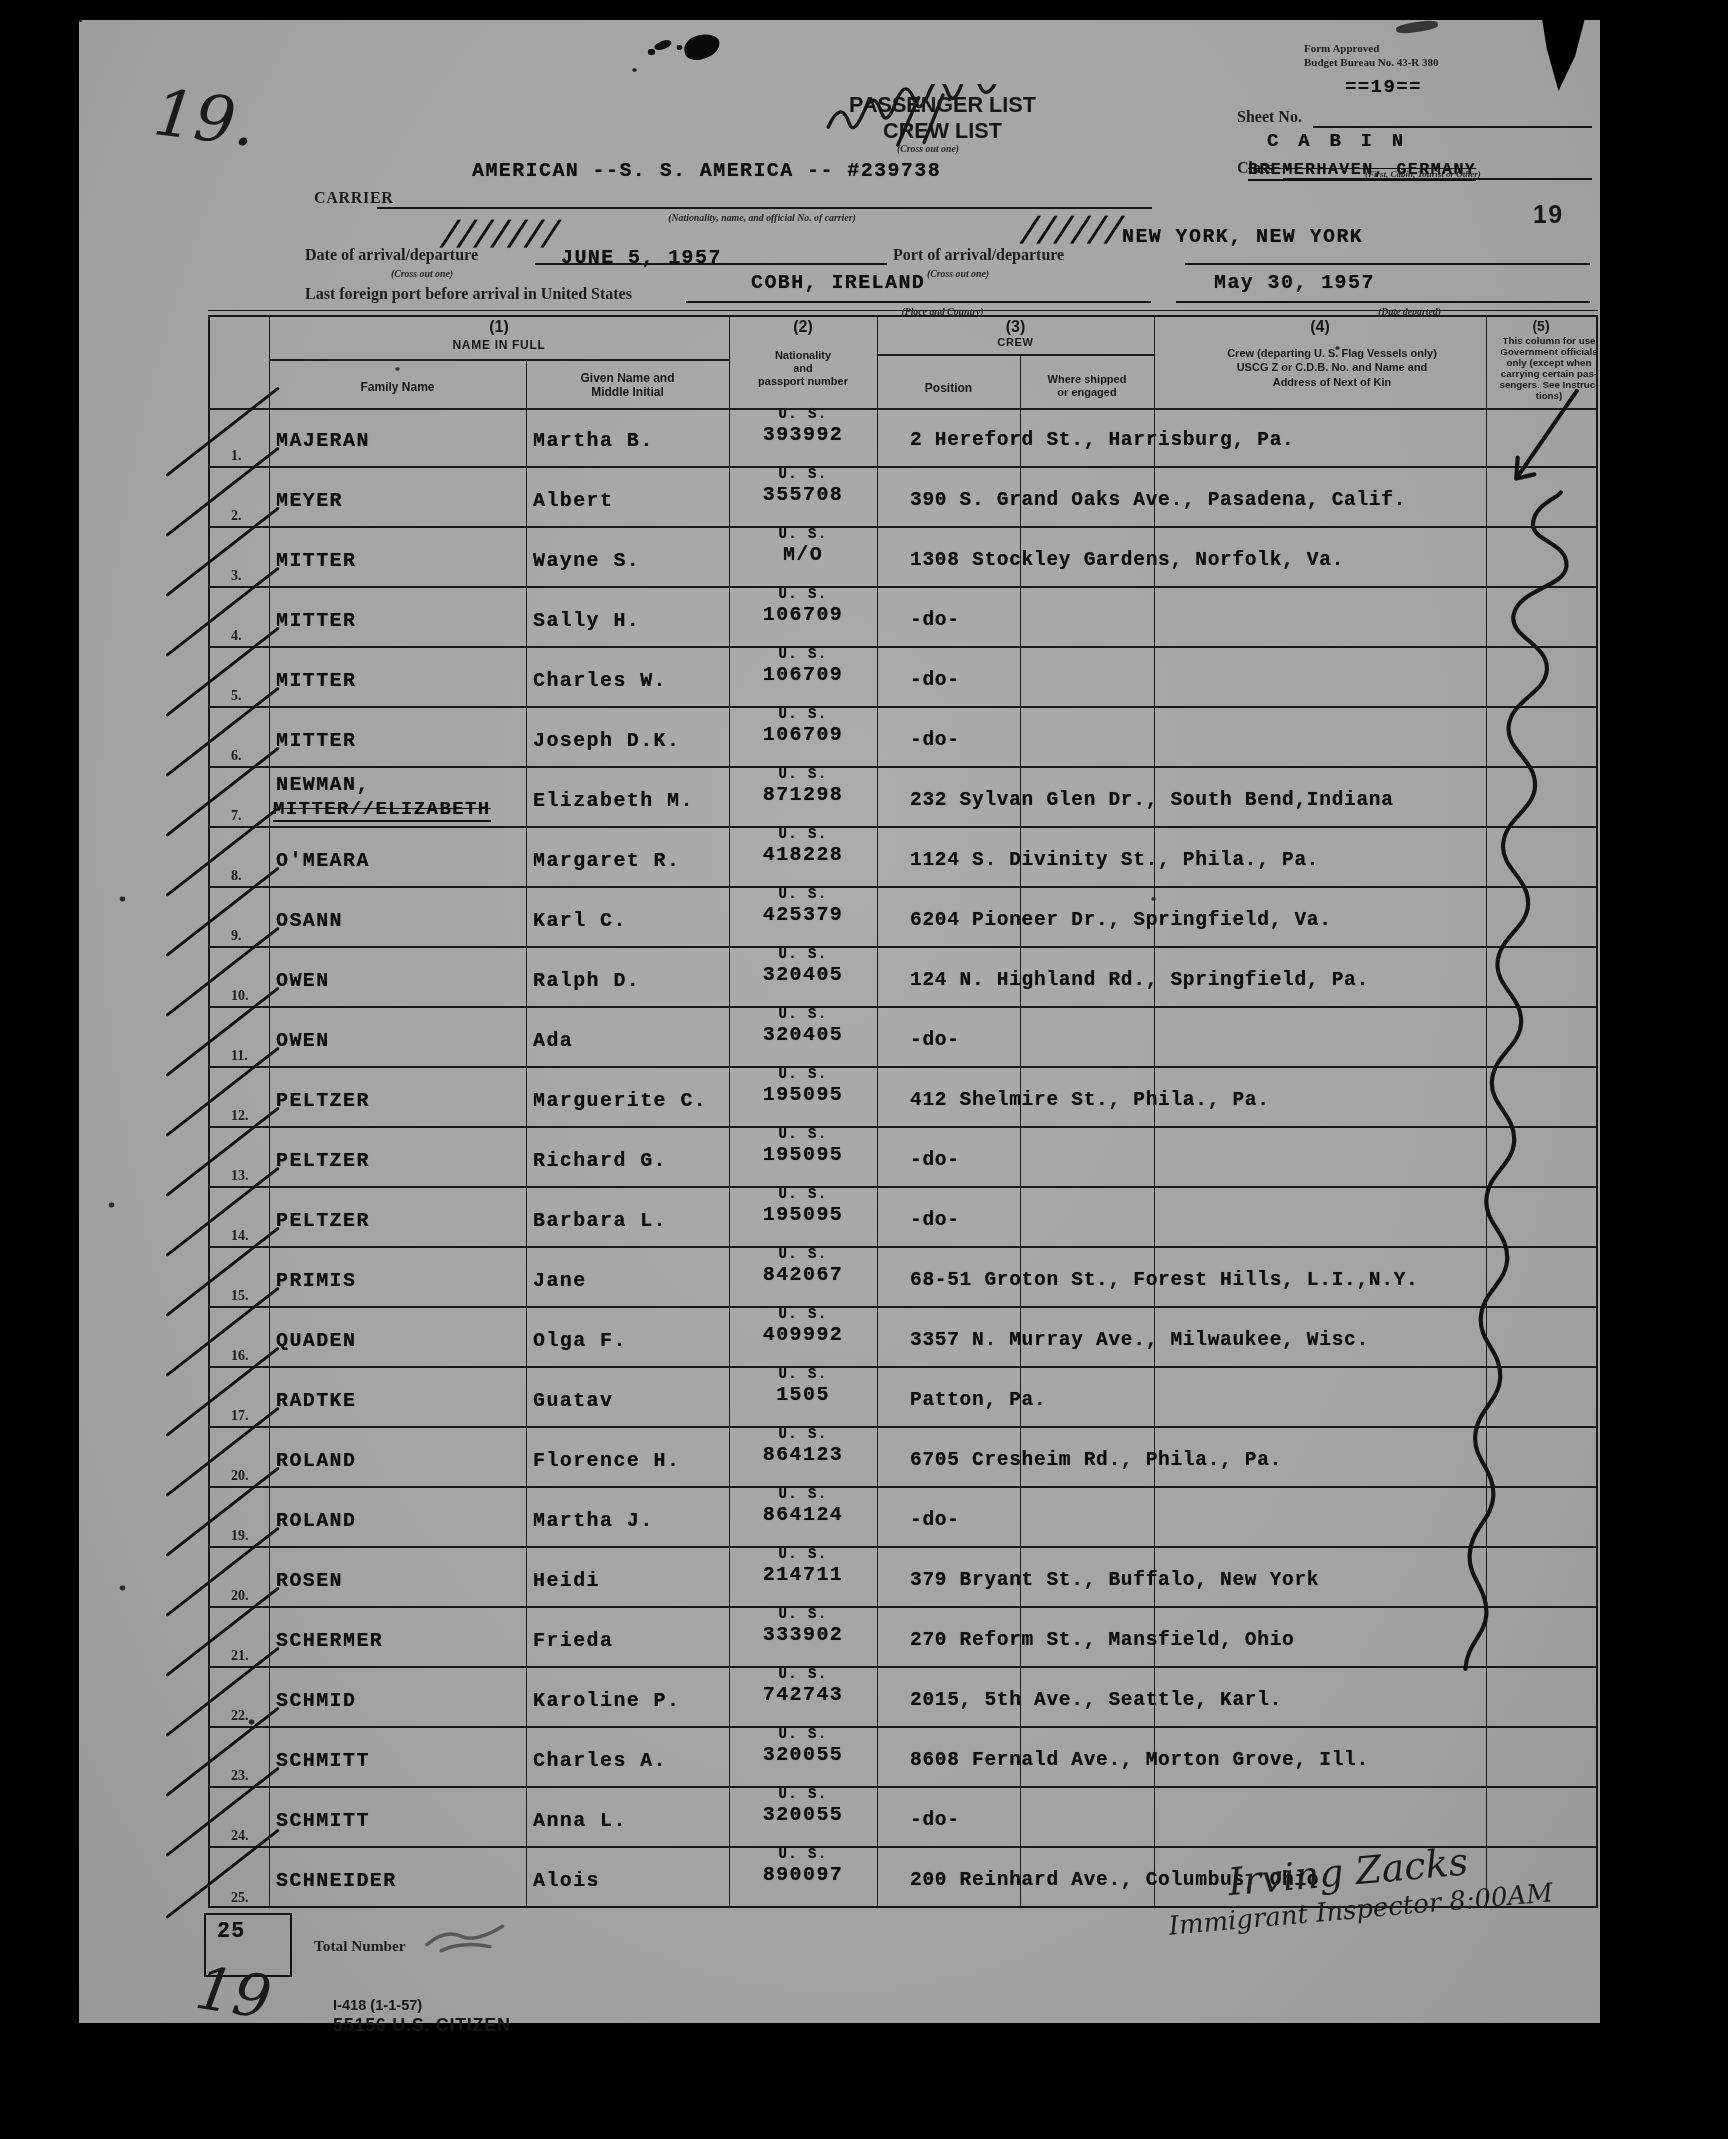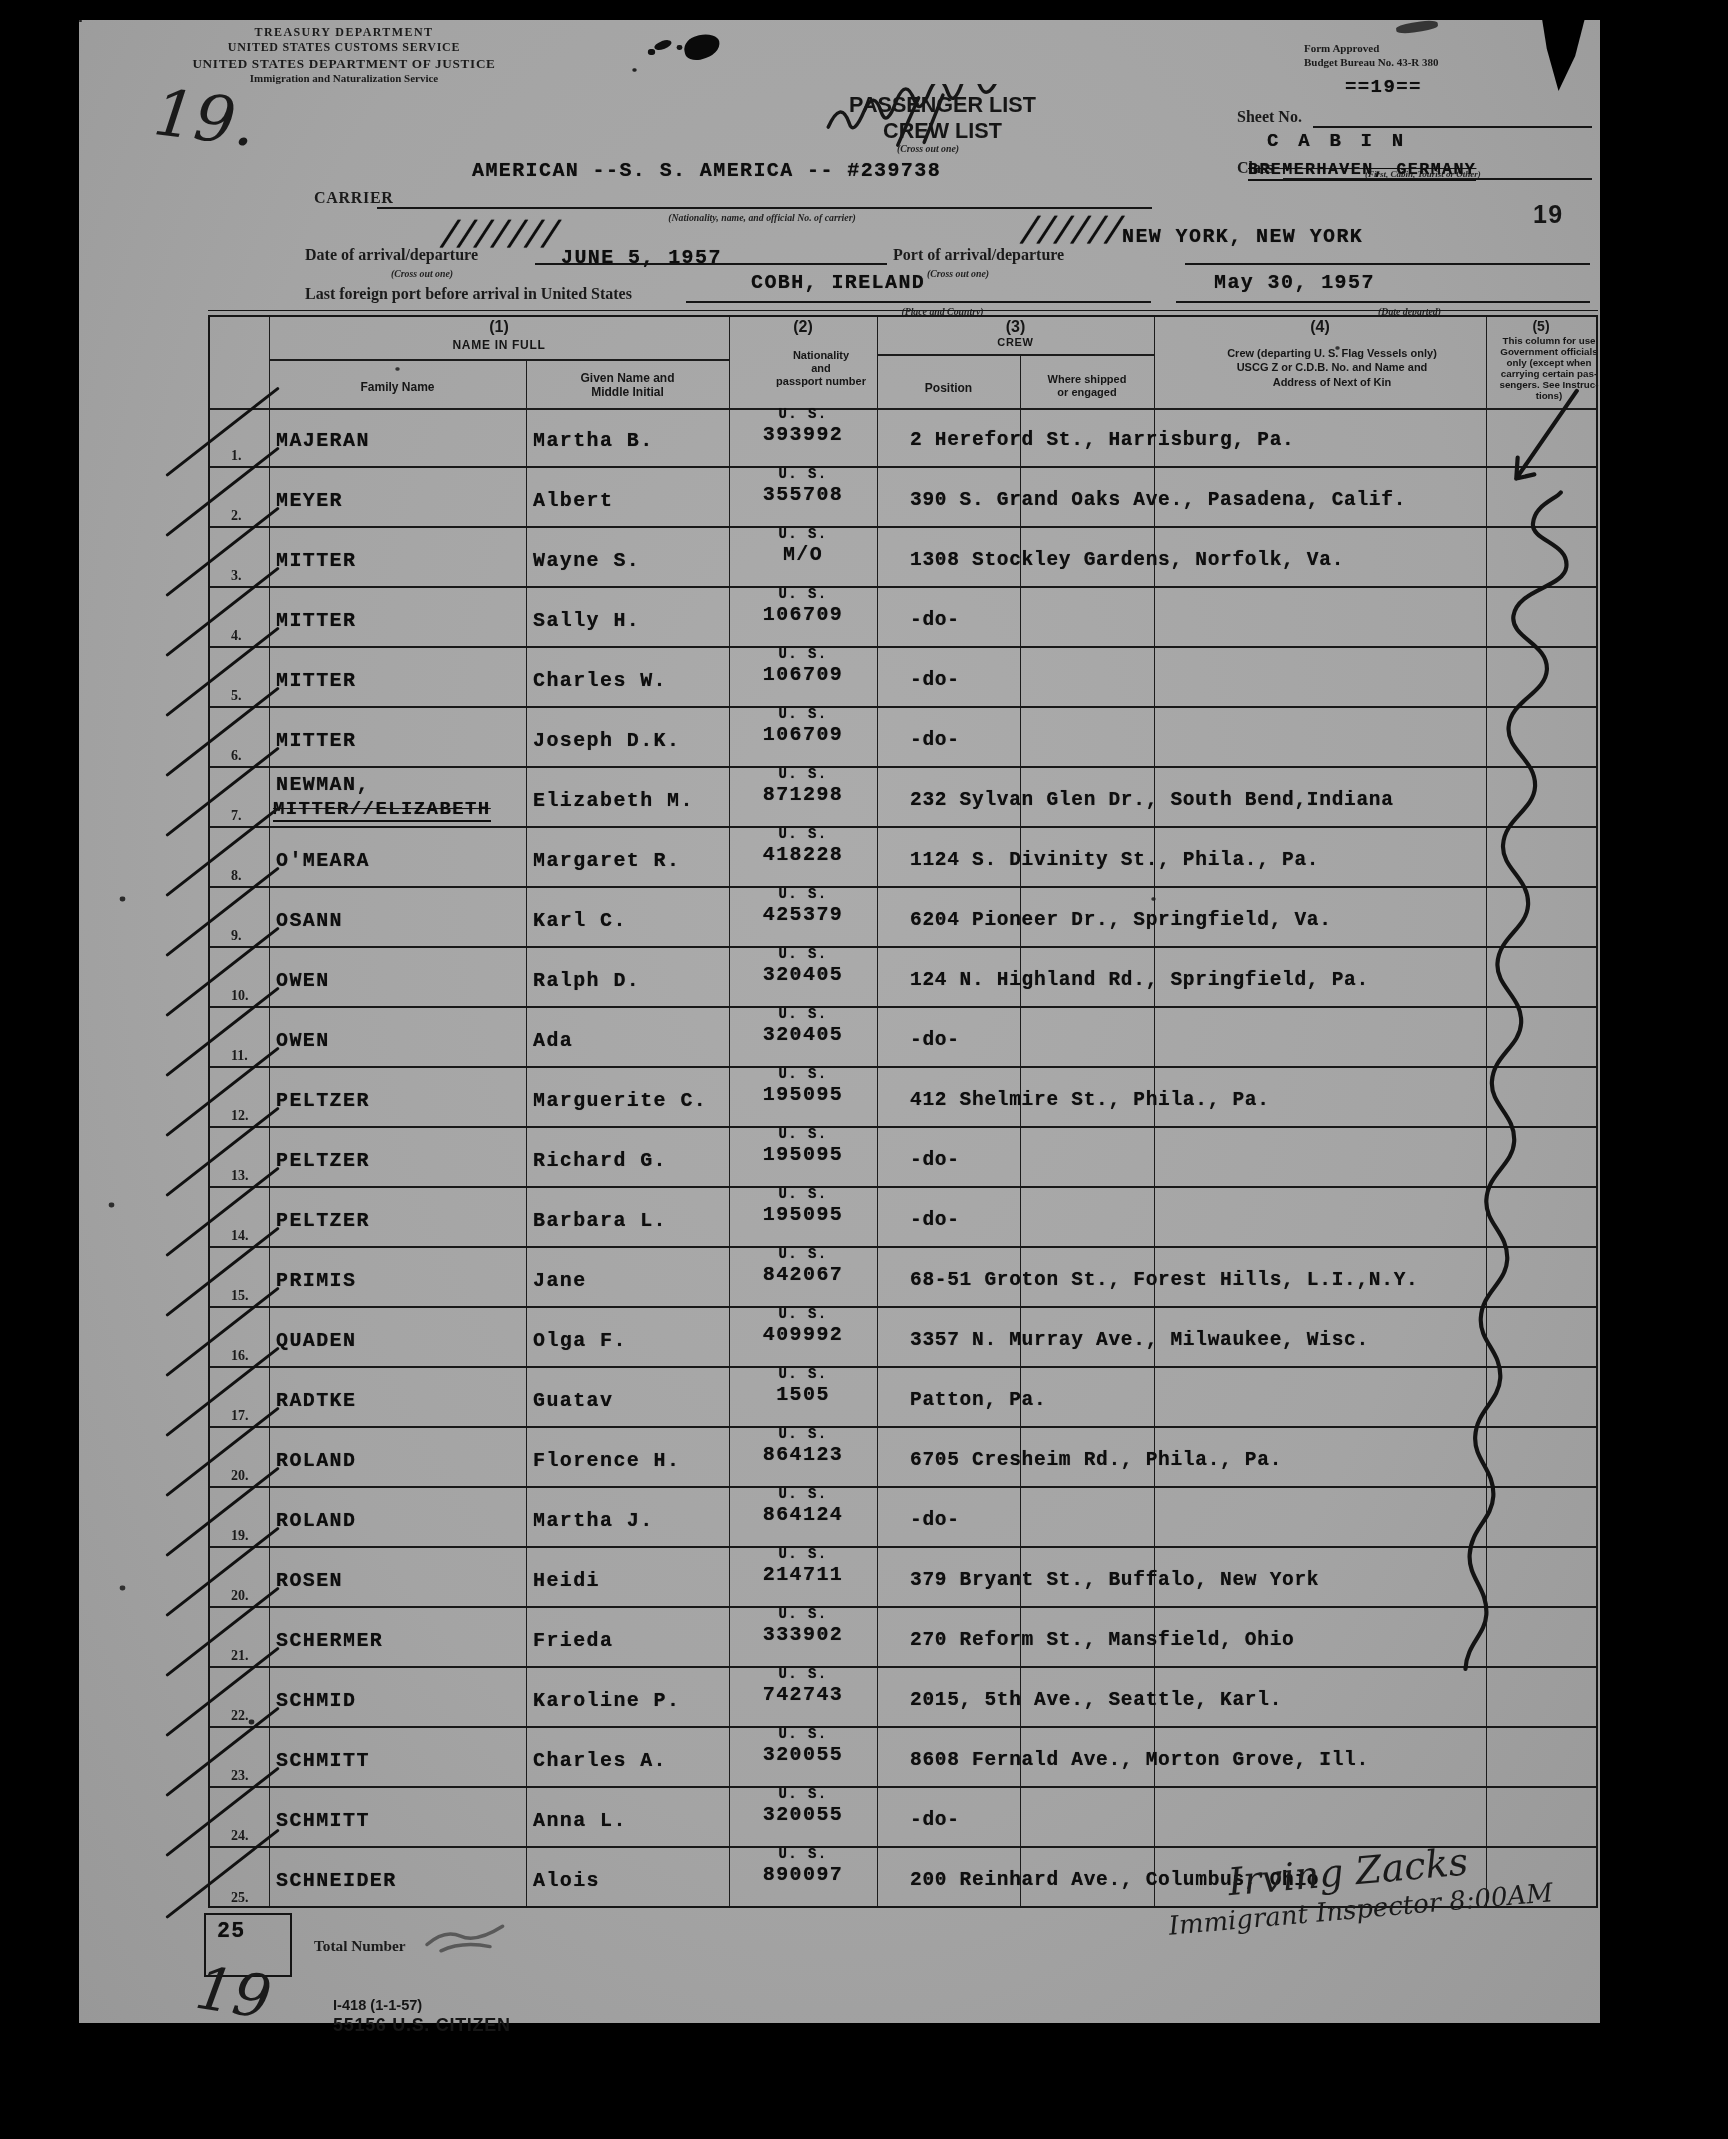--- a/index.html
+++ b/index.html
@@ -48,26 +48,20 @@
 <body>
 
 <div>
   <div class="paper">
 
     <div class="dots"></div>
 
     <div class="abs" style="left:605px;top:15.3px;width:36px;height:24px;background:#0a0a0a;border-radius:46% 54% 60% 40%/55% 45% 60% 40%;transform:rotate(-12deg);"></div>
     <div class="abs" style="left:575px;top:21px;width:18px;height:8.4px;background:#101010;border-radius:50%;transform:rotate(-20deg);"></div>
 
-    <div class="abs serif center" style="left:70px;top:5.6px;width:390px;">
-      <div style="font-size:12px;letter-spacing:1.4px;">TREASURY DEPARTMENT</div>
-      <div style="font-size:12px;letter-spacing:0.7px;">UNITED STATES CUSTOMS SERVICE</div>
-      <div style="font-size:13.2px;letter-spacing:0.7px;margin-top:1.4px;">UNITED STATES DEPARTMENT OF JUSTICE</div>
-      <div style="font-size:11px;">Immigration and Naturalization Service</div>
-    </div>
 
     <div class="abs hand" style="left:75px;top:61px;font-size:64px;transform:rotate(7deg);">19.</div>
 
     <div class="abs sans center" style="left:752px;top:72px;width:223px;">
       <div style="font-size:21.6px;letter-spacing:0px;">PASSENGER LIST</div>
       <div style="font-size:21.6px;">CREW LIST</div>
     </div>
     <div class="abs hint" style="left:818px;top:123px;">(Cross out one)</div>
 
     <svg class="abs" style="left:735px;top:64px;" width="237" height="66" viewBox="0 0 340 95">
@@ -131,21 +125,21 @@
       <div class="hline" style="left:59px;top:42px;width:460px;"></div>
       <div class="hline" style="left:667px;top:37px;width:277px;"></div>
       <div class="hline" style="left:0;top:91px;width:100%;"></div>
 
       <div class="abs sans center" style="left:59px;top:1.4px;width:460px;font-size:16px;">(1)</div>
       <div class="abs sans center" style="left:59px;top:21px;width:460px;font-size:12px;letter-spacing:0.7px;">NAME IN FULL</div>
       <div class="abs sans center" style="left:59px;top:63px;width:257px;font-size:12px;">Family Name</div>
       <div class="abs sans center preline" style="left:316px;top:54px;width:203px;font-size:12px;line-height:14px;">Given Name and
 Middle Initial</div>
       <div class="abs sans center" style="left:519px;top:1.4px;width:148px;font-size:16px;">(2)</div>
-      <div class="abs sans center preline" style="left:519px;top:32px;width:148px;font-size:11px;line-height:13.2px;margin-left:18px;">Nationality
+      <div class="abs sans center preline" style="left:519px;top:32px;width:148px;font-size:11px;line-height:13.2px;">Nationality
 and
 passport number</div>
       <div class="abs sans center" style="left:667px;top:1.4px;width:277px;font-size:16px;">(3)</div>
       <div class="abs sans center" style="left:667px;top:19px;width:277px;font-size:11px;letter-spacing:0.7px;">CREW</div>
       <div class="abs sans center" style="left:667px;top:64px;width:143px;font-size:12px;">Position</div>
       <div class="abs sans center preline" style="left:810px;top:56px;width:134px;font-size:11px;line-height:13.2px;">Where shipped
 or engaged</div>
       <div class="abs sans center" style="left:944px;top:1.4px;width:332px;font-size:16px;">(4)</div>
       <div class="abs sans center preline" style="left:944px;top:29px;width:332px;font-size:11px;line-height:14.6px;padding-left:12px;">Crew (departing U. S. Flag Vessels only)
 USCG Z or C.D.B. No. and Name and

